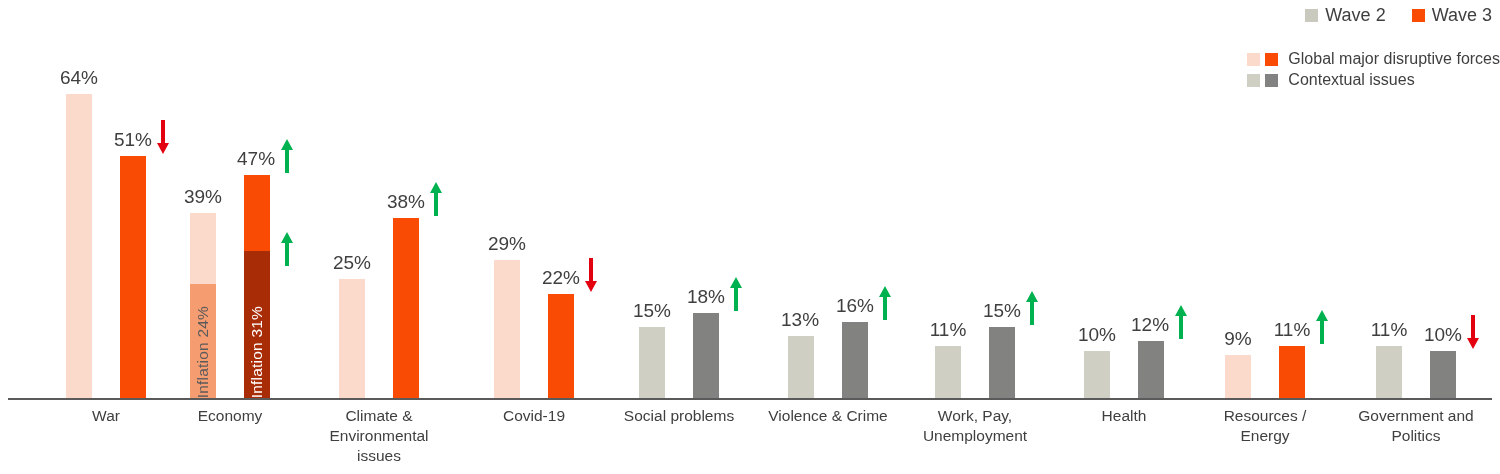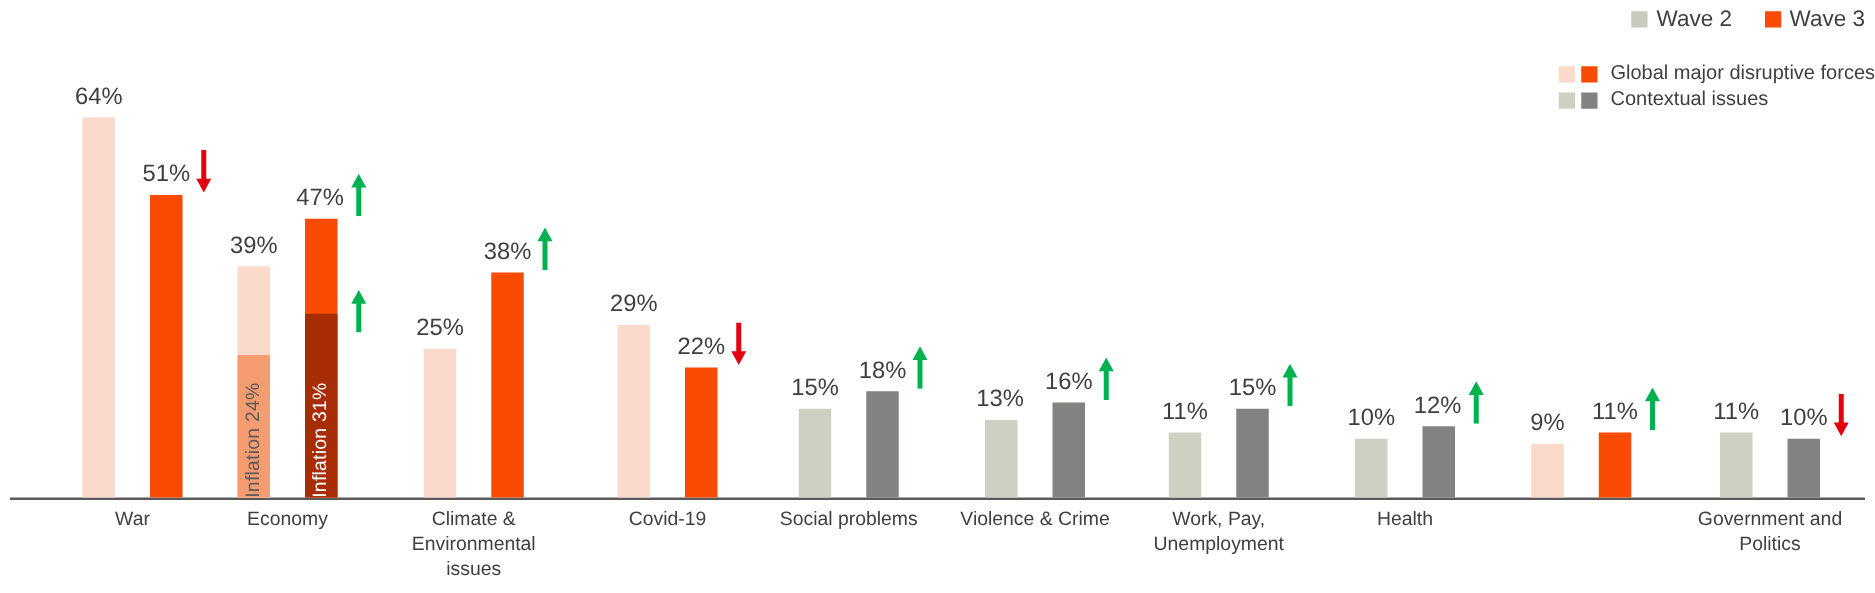--- a/index.html
+++ b/index.html
@@ -280,20 +280,22 @@
         <div class="cat-label" style="left: 1032px; width: 184px;">Health</div>
       </div>
       <div class="group" style="left: 0px; width: 1500px;">
         <div class="bar" style="left: 1225px; height: 42.75px; background: rgb(251, 218, 203);"></div>
         <div class="value-label" style="left: 1218px; width: 40px; text-align: center; top: 329.25px;">9%</div>
         <div class="bar" style="left: 1279px; height: 52.25px; background: rgb(250, 75, 4);"></div>
         <div class="value-label" style="left: 1272px; width: 40px; text-align: center; top: 319.75px;">11%</div>
         <div class="arrow" style="left: 1315px; top: 309.75px;"><svg viewBox="0 0 14 34" width="14" height="34">
             <path d="M7 0 L13 11 L9 11 L9 34 L5 34 L5 11 L1 11 Z" fill="#00B24F"></path>
           </svg></div>
+        <div class="cat-label" style="left: 1173px; width: 184px;">Resources /
+Energy</div>
       </div>
       <div class="group" style="left: 0px; width: 1500px;">
         <div class="bar" style="left: 1376px; height: 52.25px; background: rgb(208, 207, 196);"></div>
         <div class="value-label" style="left: 1369px; width: 40px; text-align: center; top: 319.75px;">11%</div>
         <div class="bar" style="left: 1430px; height: 47.5px; background: rgb(130, 130, 129);"></div>
         <div class="value-label" style="left: 1423px; width: 40px; text-align: center; top: 324.5px;">10%</div>
         <div class="arrow" style="left: 1466px; top: 314.5px;"><svg viewBox="0 0 14 34" width="14" height="34">
             <path d="M7 34 L13 23 L9 23 L9 0 L5 0 L5 23 L1 23 Z" fill="#E3000F"></path>
           </svg></div>
         <div class="cat-label" style="left: 1324px; width: 184px;">Government and

